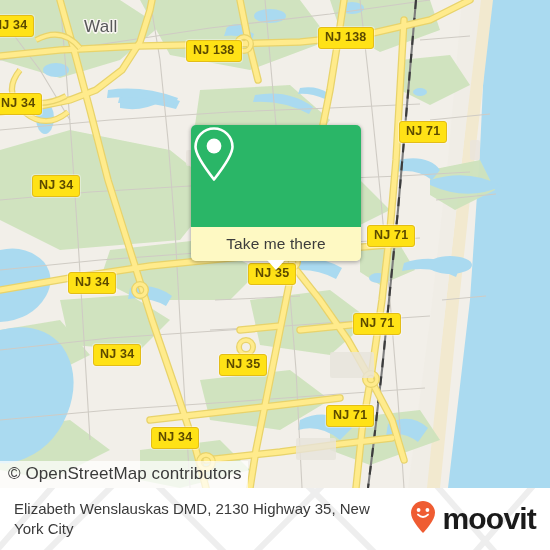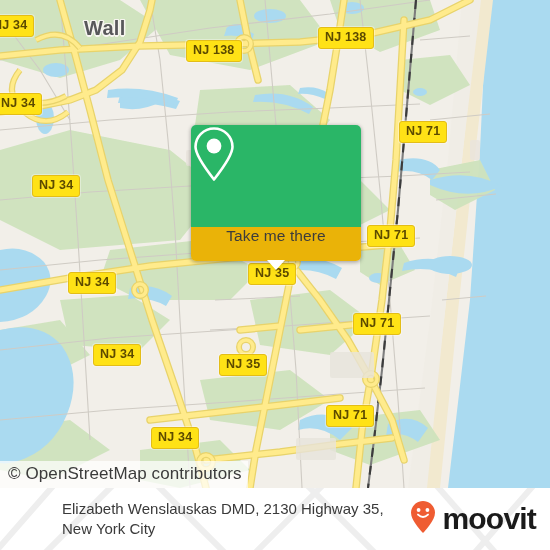--- a/index.html
+++ b/index.html
@@ -38,46 +38,45 @@
     font-weight:bold;
     line-height:1;
     padding:3px 6px 4px 6px;
     white-space:nowrap;
     letter-spacing:0.2px;
     box-shadow:0 0 0 1px rgba(255,255,255,0.35);
   }
   .place-label{
     position:absolute;
     color:#58585a;
-    font-size:20px;
+    font-size:17px;
     letter-spacing:0.3px;
     text-shadow:
       -1.5px 0 #f7f5f0, 1.5px 0 #f7f5f0, 0 -1.5px #f7f5f0, 0 1.5px #f7f5f0,
       -1px -1px #f7f5f0, 1px 1px #f7f5f0, -1px 1px #f7f5f0, 1px -1px #f7f5f0;
-    font-weight: bold;
   }
 
   
   .popup{
     position:absolute;left:191px;top:125px;width:170px;
     border-radius:5px;overflow:visible;
     box-shadow:0 1px 4px rgba(0,0,0,0.28);
     filter:drop-shadow(0 1px 2px rgba(0,0,0,0.10));
   }
   .popup-top{
     background:#2ab667;
     height:102px;
     border-radius:5px 5px 0 0;
     display:flex;align-items:center;justify-content:center;
   }
   .popup-bottom{
-    background:#eab308;
+    background:#fef9c3;
     height:34px;
     border-radius:0 0 5px 5px;
-    display:flex;align-items:flex-start;justify-content:center;
+    display:flex;align-items:center;justify-content:center;
     position:relative;
   }
   .popup-bottom .cta{
     font-size:15.5px;color:#3c3c3c;letter-spacing:0.1px;
   }
   .popup-tail{
     position:absolute;left:50%;bottom:-9px;margin-left:-9px;
     width:0;height:0;
     border-left:9px solid transparent;
     border-right:9px solid transparent;
@@ -89,21 +88,20 @@
     position:absolute;left:0;top:488px;width:550px;height:62px;
     background:#ffffff;overflow:hidden;
   }
   .footer-wm{position:absolute;left:0;top:0;}
   .footer-inner{
     position:relative;
     height:62px;
     display:flex;align-items:center;
     padding:0 14px 0 14px;
     box-sizing:border-box;
-    margin-left:48px;
   }
   .footer-text{
     flex:1;
     font-size:15px;line-height:1.32;color:#3a3a3a;
     padding-right:8px;
     max-width:392px;
   }
   .brand{
     display:flex;align-items:center;gap:6px;
     margin-left:auto;

